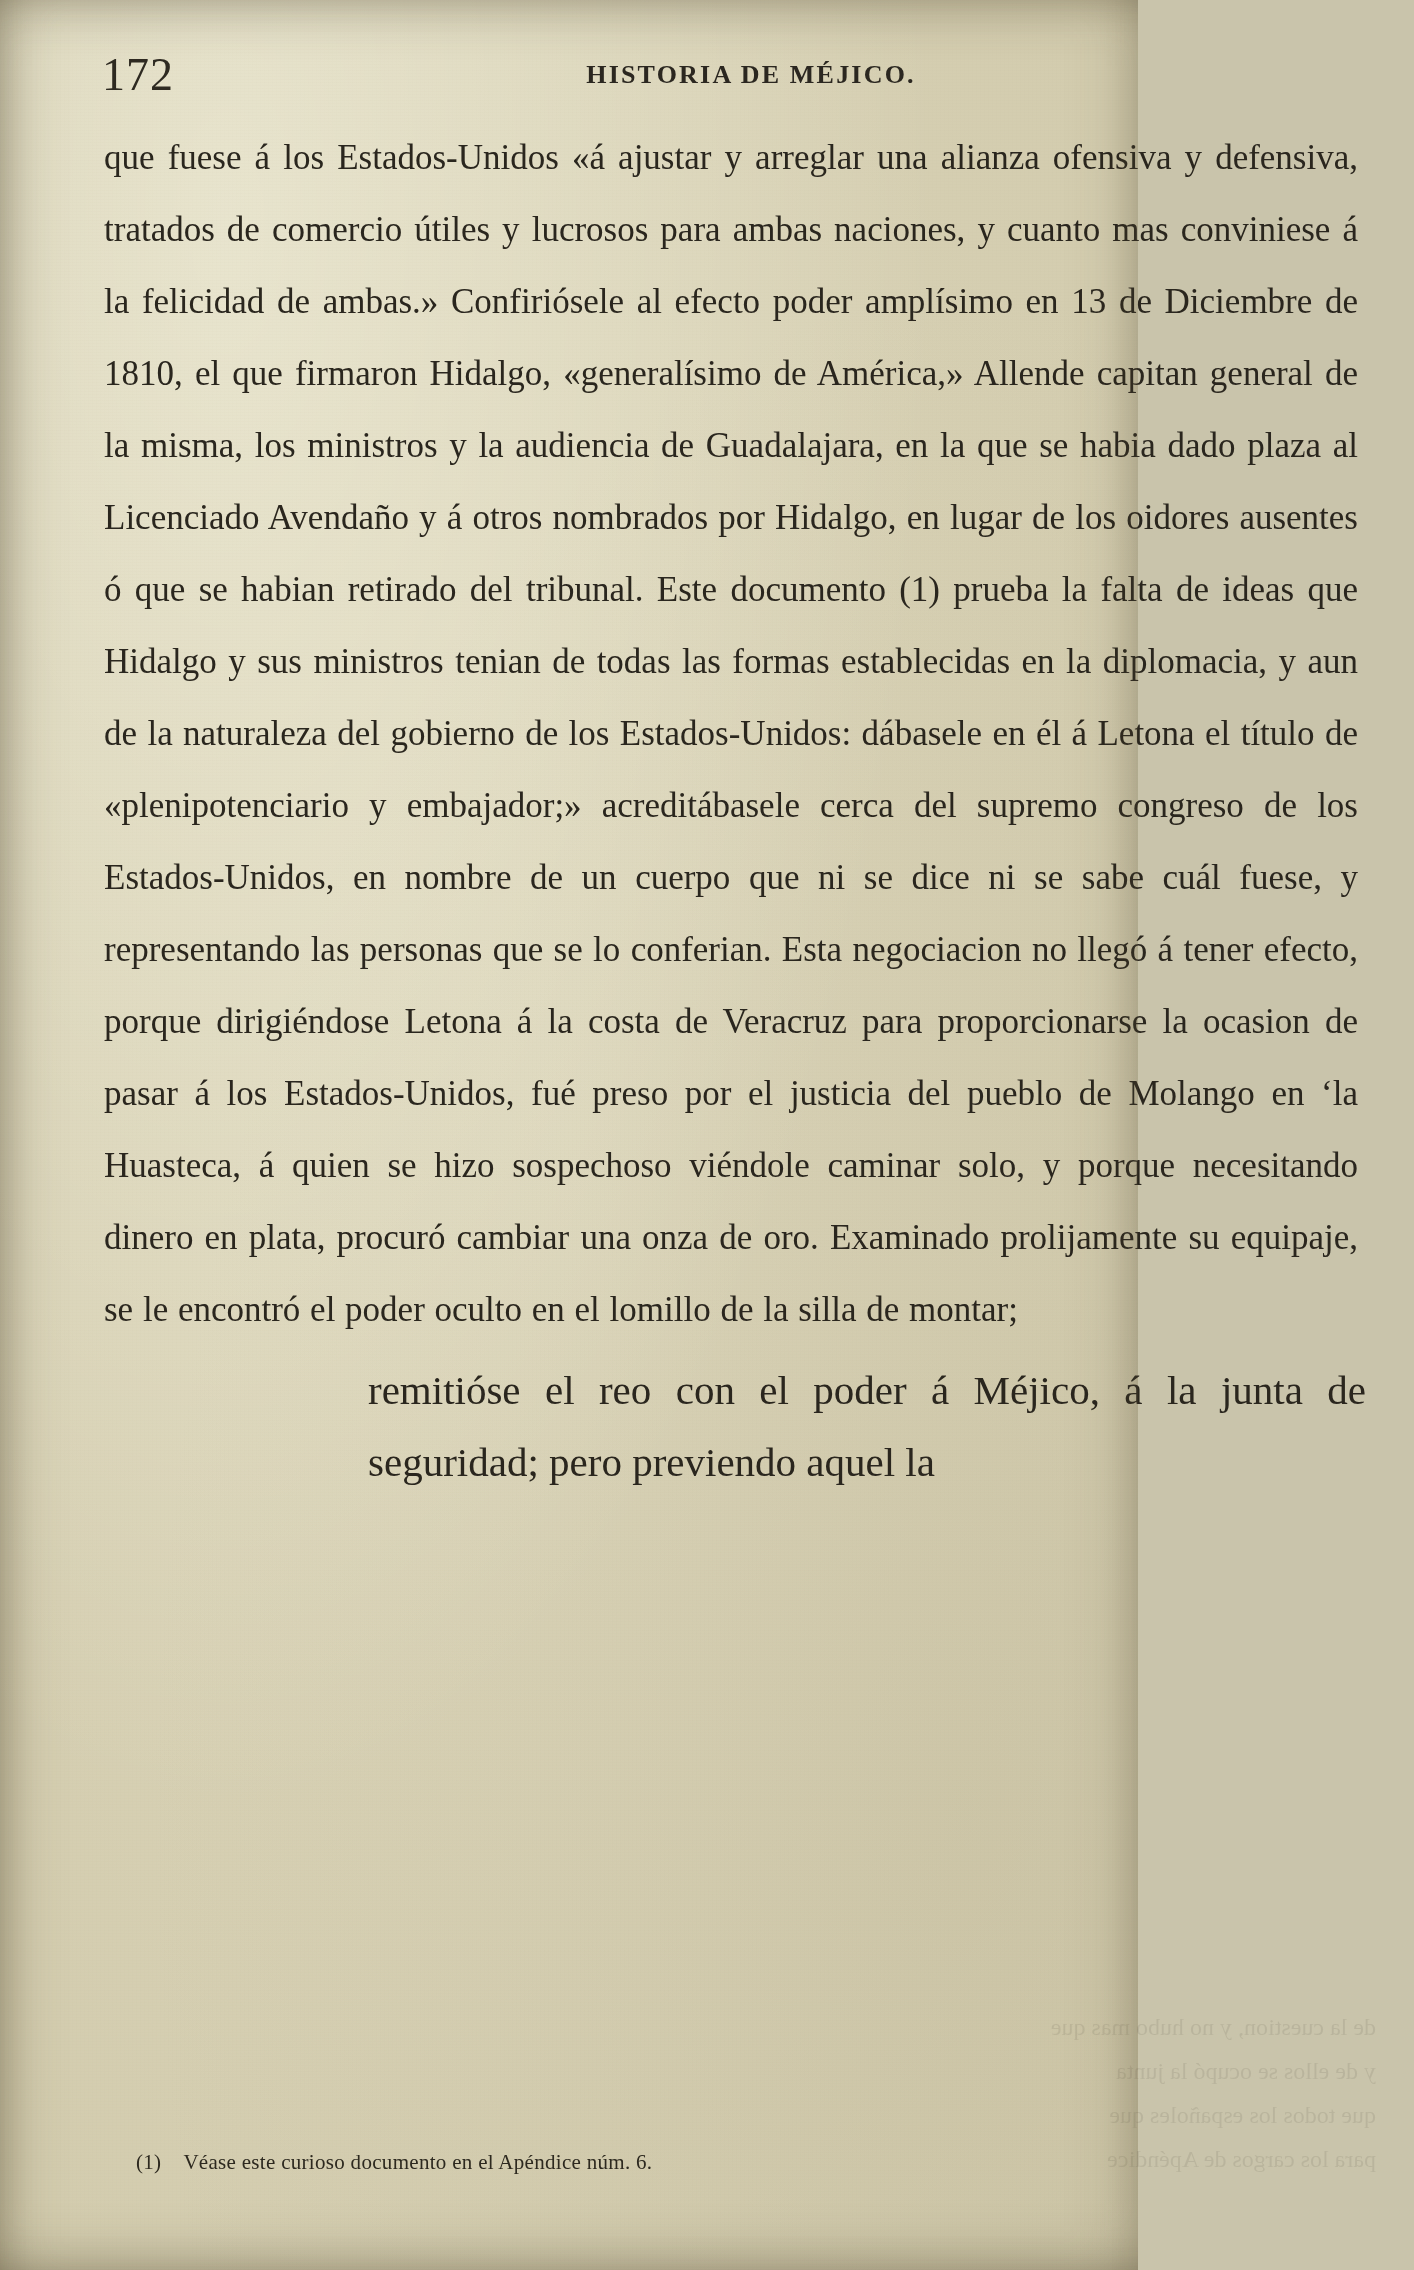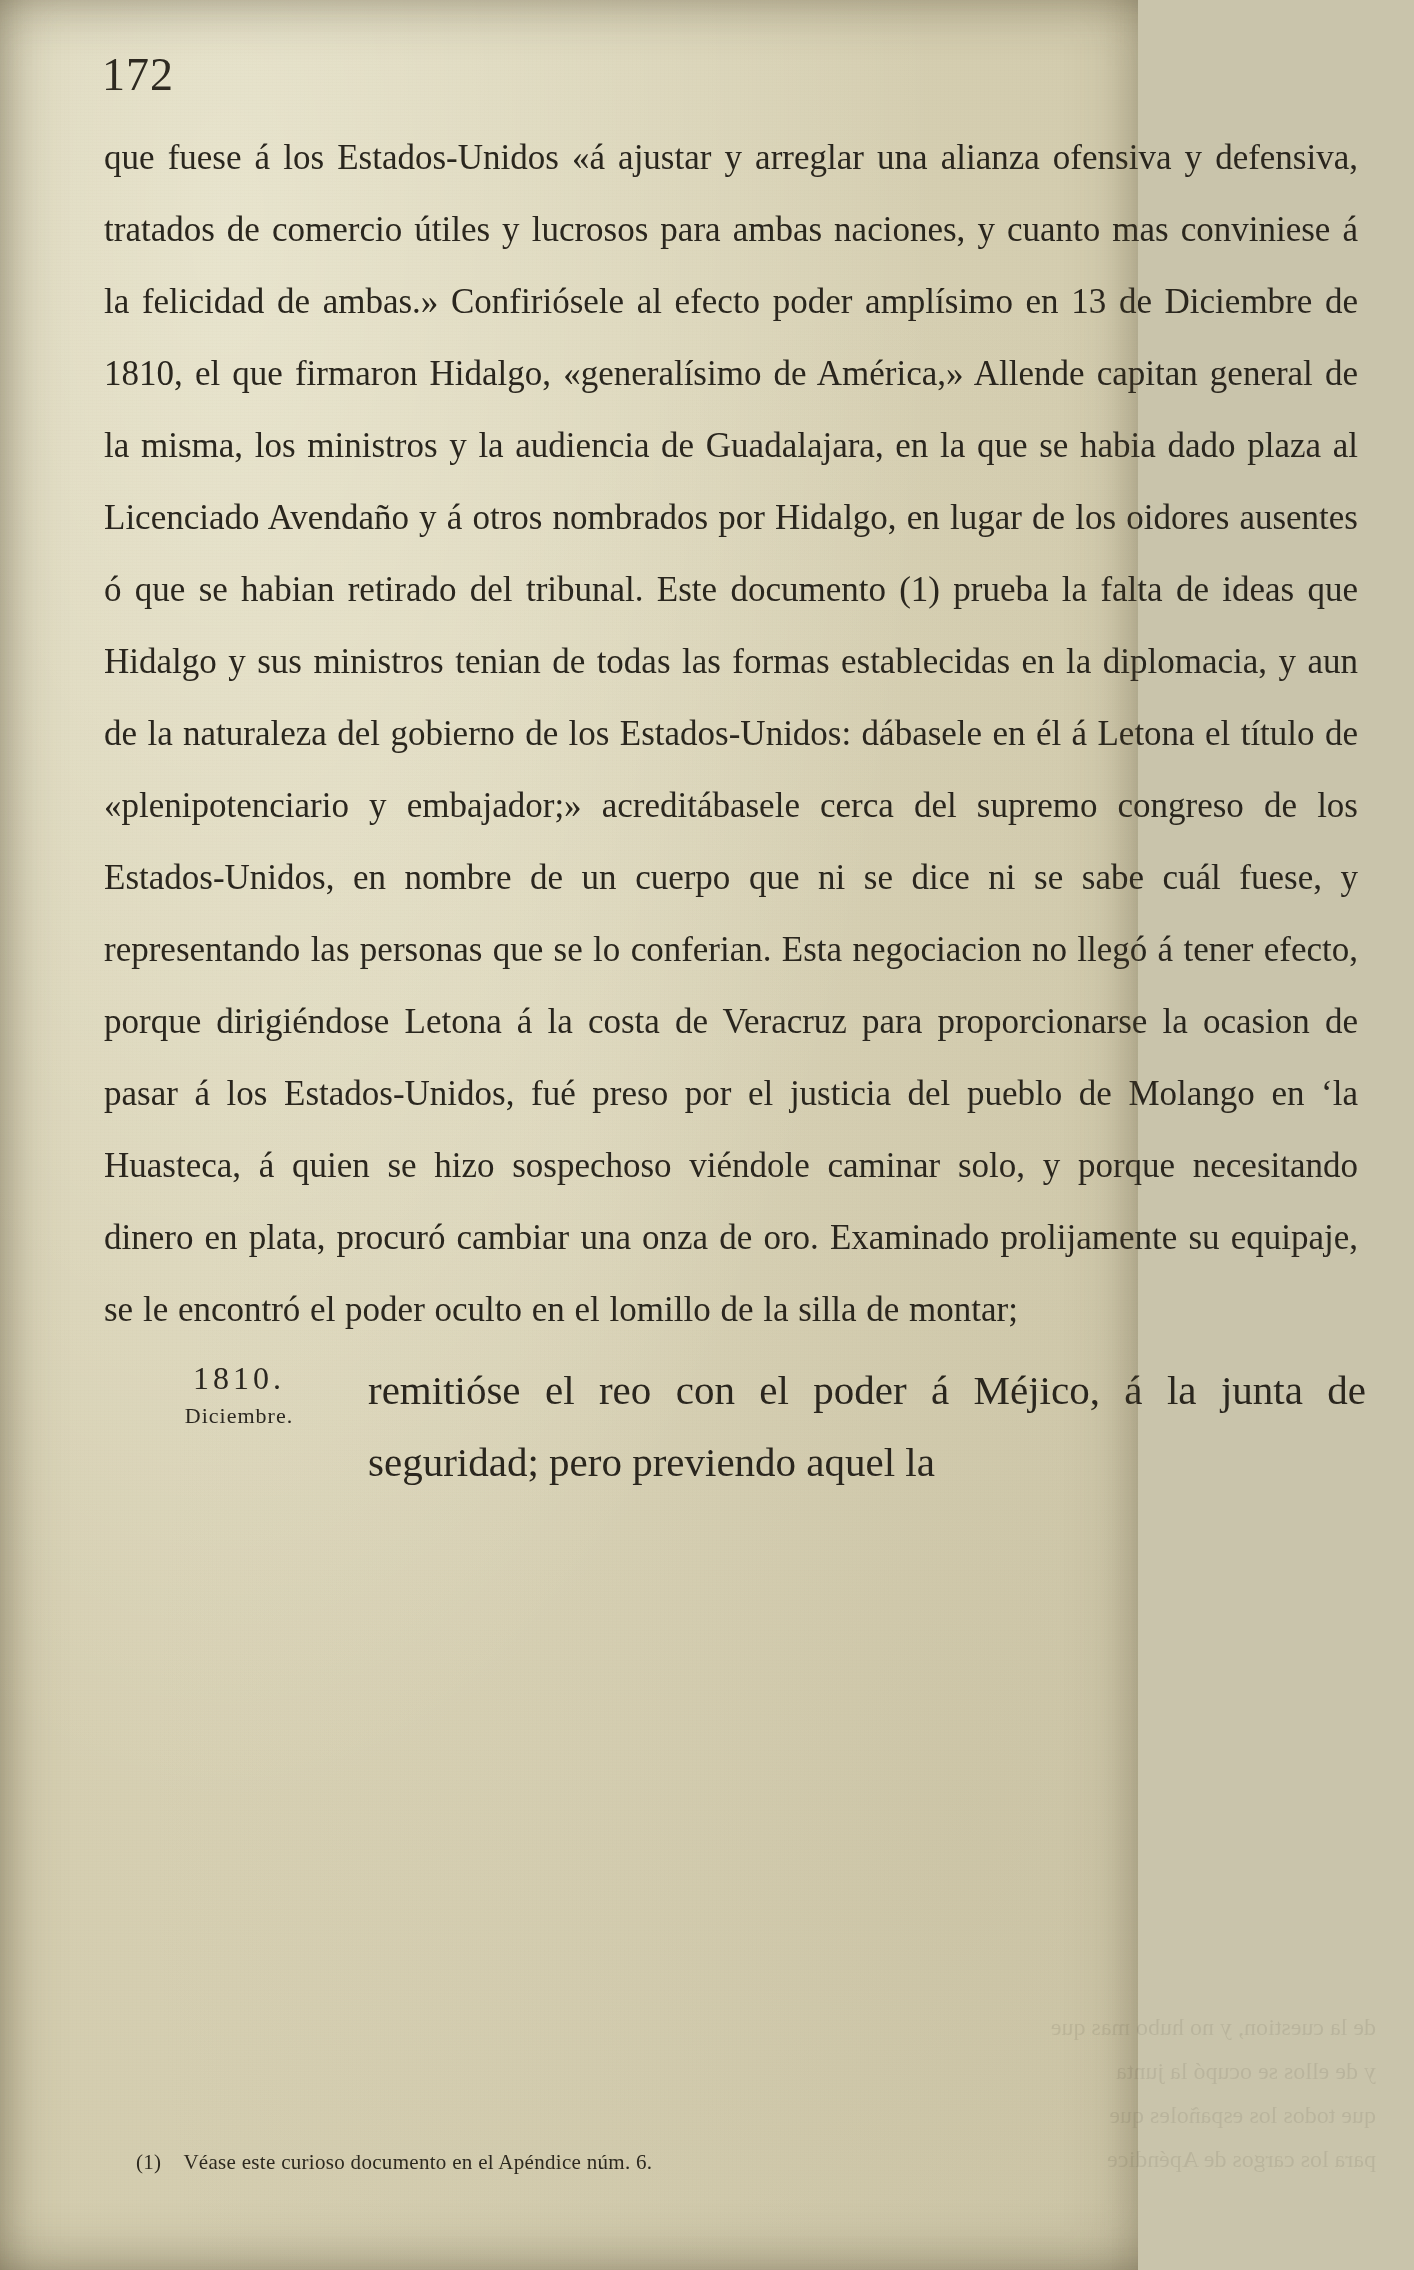--- a/index.html
+++ b/index.html
@@ -158,31 +158,28 @@
 <body>
 
 <div class="page">
 
   <div class="grain"></div>
 
   <div class="content">
 
     <div class="header-row">
       <div class="folio">172</div>
+      <div class="running-head">HISTORIA DE MÉJICO.</div>
     </div>
 
     <div class="body-text">
       <p>que fuese á los Estados-Unidos «á ajustar y arreglar una alianza ofensiva y defensiva, tratados de comercio útiles y lucrosos para ambas naciones, y cuanto mas conviniese á la felicidad de ambas.» Confiriósele al efecto poder amplísimo en 13 de Diciembre de 1810, el que firmaron Hidalgo, «generalísimo de América,» Allende capitan general de la misma, los ministros y la audiencia de Guadalajara, en la que se habia dado plaza al Licenciado Avendaño y á otros nombrados por Hidalgo, en lugar de los oidores ausentes ó que se habian retirado del tribunal. Este documento (1) prueba la falta de ideas que Hidalgo y sus ministros tenian de todas las formas establecidas en la diplomacia, y aun de la naturaleza del gobierno de los Estados-Unidos: dábasele en él á Letona el título de «plenipotenciario y embajador;» acreditábasele cerca del supremo congreso de los Estados-Unidos, en nombre de un cuerpo que ni se dice ni se sabe cuál fuese, y representando las personas que se lo conferian. Esta negociacion no llegó á tener efecto, porque dirigiéndose Letona á la costa de Veracruz para proporcionarse la ocasion de pasar á los Estados-Unidos, fué preso por el justicia del pueblo de Molango en ‘la Huasteca, á quien se hizo sospechoso viéndole caminar solo, y porque necesitando dinero en plata, procuró cambiar una onza de oro. Examinado prolijamente su equipaje, se le encontró el poder oculto en el lomillo de la silla de montar;</p>
     </div>
 
     <div class="marginal-block">
-      <div class="marginal-label">
-        <div class="marginal-year">1810.</div>
-        <div class="marginal-month">Diciembre.</div>
-      </div>
       <div class="marginal-text">remitióse el reo con el poder á Méjico, á la junta de seguridad; pero previendo aquel la</div>
     </div>
 
   </div>
 
   <div class="bleed">
     <div>de la cuestion, y no hubo mas que</div>
     <div>y de ellos se ocupó la junta</div>
     <div>que todos los españoles que</div>
     <div>para los cargos de Apéndice</div>

